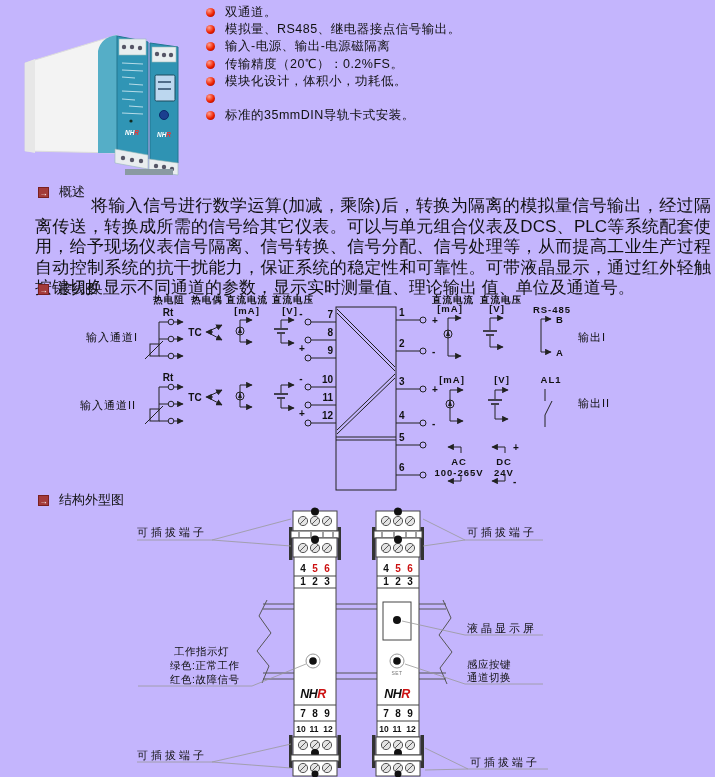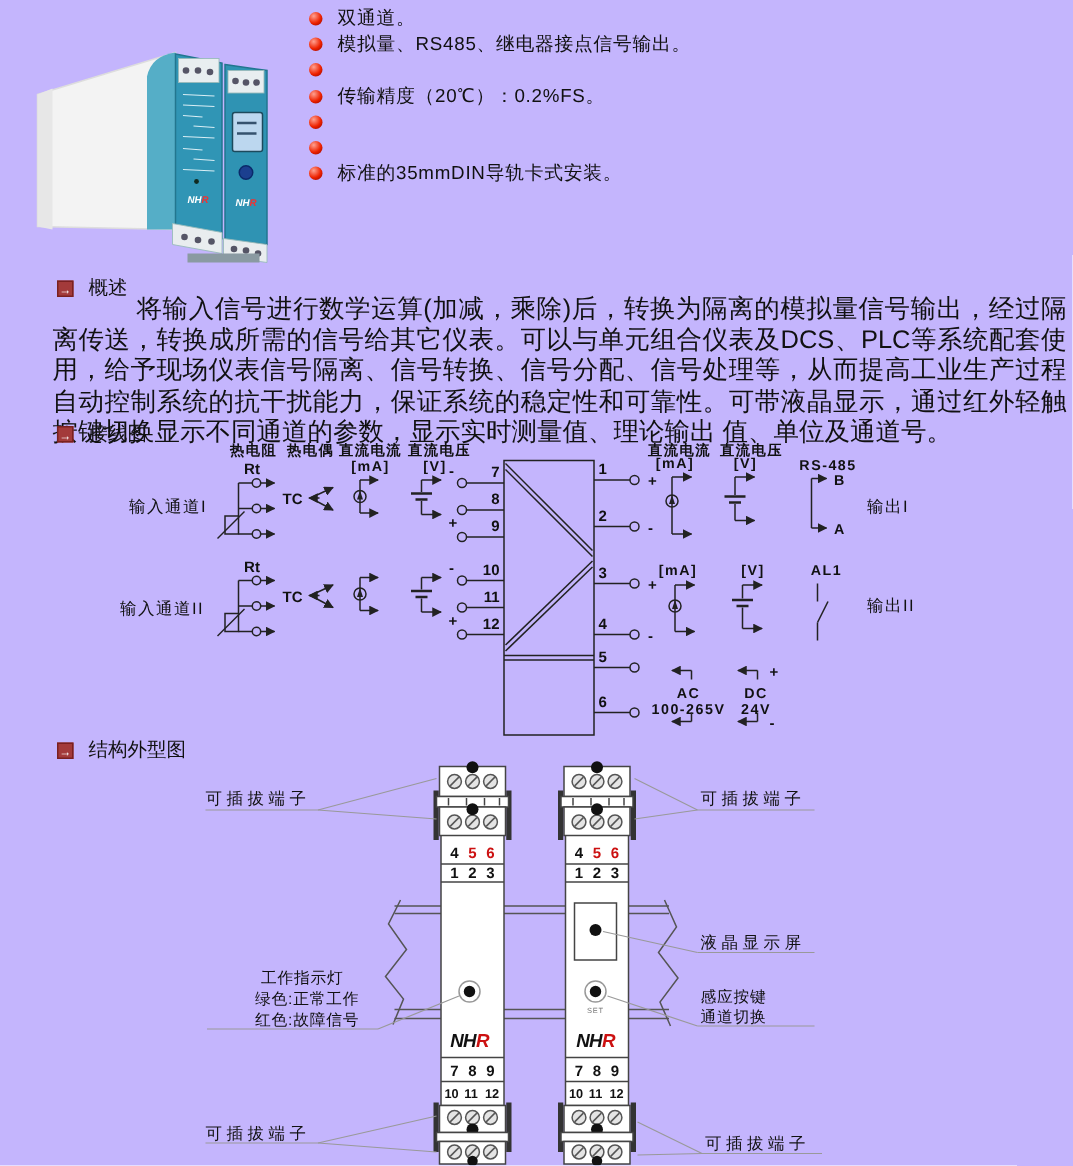--- a/index.html
+++ b/index.html
@@ -92,27 +92,29 @@
     <div class="feat">
         <span class="ball"></span>
         <span>双通道。</span>
       </div>
     <div class="feat">
         <span class="ball"></span>
         <span>模拟量、RS485、继电器接点信号输出。</span>
       </div>
     <div class="feat">
         <span class="ball"></span>
+        <span>输入-电源、输出-电源磁隔离</span>
       </div>
     <div class="feat">
         <span class="ball"></span>
         <span>传输精度（20℃）：0.2%FS。</span>
       </div>
     <div class="feat">
         <span class="ball"></span>
+        <span>模块化设计，体积小，功耗低。</span>
       </div>
     <div class="feat">
         <span class="ball"></span>
       </div>
     <div class="feat">
         <span class="ball"></span>
         <span>标准的35mmDIN导轨卡式安装。</span>
       </div>
   </div>
 

